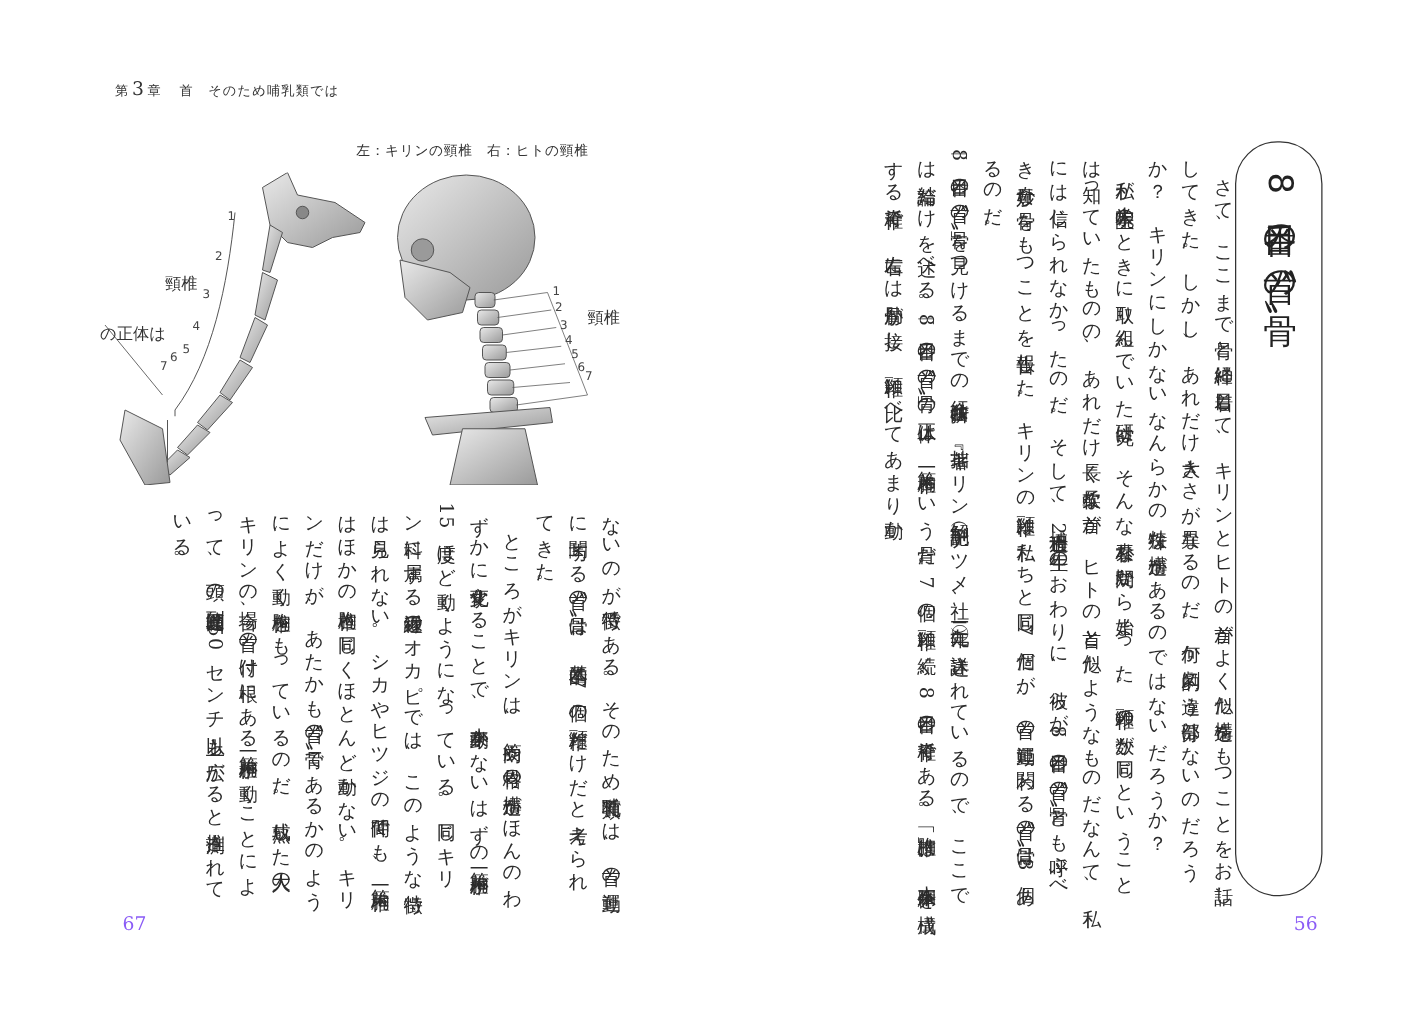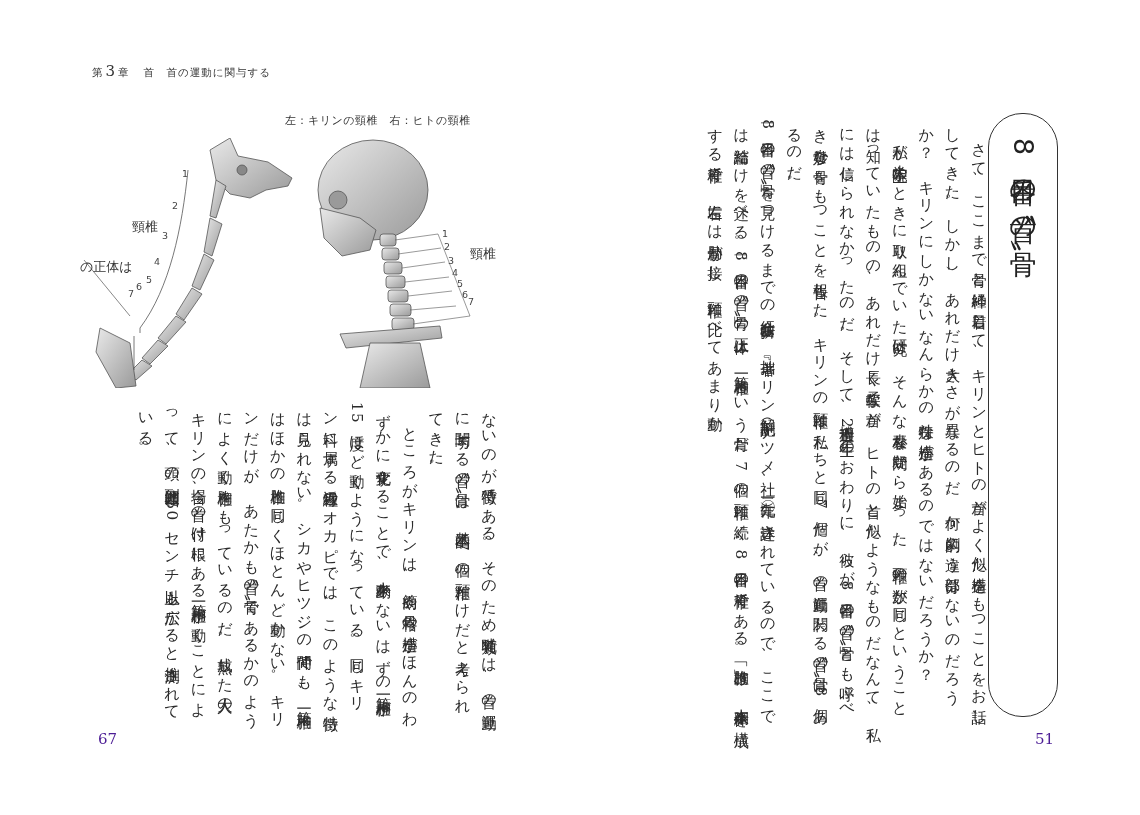--- a/index.html
+++ b/index.html
@@ -90,32 +90,32 @@
       writing-mode: vertical-rl;
       -webkit-writing-mode: vertical-rl;
       font-family: "DejaVu Sans", "Liberation Sans", sans-serif;
       font-size: 27px; letter-spacing: 2px;
       color: #222; margin: 0 auto; height: 560px;
       display: flex; justify-content: flex-start; align-items: center;
     }
 
     .folio {
       position: absolute; top: 730px;
-      font-family: "DejaVu Serif", serif; font-size: 15px; color: #4c1d95;
+      font-family: "DejaVu Serif", serif; font-size: 15px; color: #8b5cf6;
     }
     .folio-left { left: 98px; }
     .folio-right { left: 465px; }
   </style>
 </head>
 <body>
 
 <div class="page page-left">
 
   <div class="running-head">
-    <span>第</span><span class="ch-num">3</span><span>章</span><span class="gap"></span><span>首　首の運動に関与する</span>
+    <span>第</span><span class="ch-num">3</span><span>章</span><span class="gap"></span><span>首　そのため哺乳類では</span>
   </div>
 
   <div class="caption">左：キリンの頸椎　右：ヒトの頸椎</div>
 
   <div class="figure">
     <svg viewBox="0 0 440 250">
       <defs>
         <linearGradient id="bone" x1="0" y1="0" x2="1" y2="1">
           <stop offset="0" stop-color="#e9e9e9"></stop>
           <stop offset="1" stop-color="#9a9a9a"></stop>
@@ -205,14 +205,14 @@
   <div class="heading-box">
     <div class="heading-text">8番目の〝首の骨〟</div>
   </div>
 
   <div class="vbody right-body">
     <p class="indent">さて、ここまで骨と神経に着目して、キリンとヒトの首がよく似た構造をもつことをお話ししてきた。しかし、あれだけ大きさが異なるのだ。何か劇的に違う部分はないのだろうか？　キリンにしかないなんらかの特殊な構造があるのではないだろうか？</p>
     <p class="indent">私が大学院生のときに取り組んでいた研究は、そんな素朴な疑問から始まった。頸椎の数が同じということは知っていたものの、あれだけ長く柔軟な首が、ヒトの首と似たようなものだなんて、私には信じられなかったのだ。そして、博士過程2年生のおわりに、彼らが「8番目の〝首の骨〟」とも呼ぶべき奇妙な骨をもつことを報告した。キリンの頸椎は私たちと同じ7個だが、首の運動に関わる〝首の骨〟は8個あるのだ。</p>
     <p>「8番目の〝首の骨〟」を見つけるまでの紆余曲折は、拙著『キリン解剖記』（ナツメ社、二〇一九年）に詳述されているので、ここでは結論だけを述べる。「8番目の〝首の骨〟」の正体は、第一胸椎という骨だ。7個の頸椎に続く、8番目の脊椎である。「胸椎」は、本来胴体を構成する脊椎で、左右には肋骨が接し、頸椎に比べてあまり動か</p>
   </div>
 
-  <div class="folio folio-right">51</div>
+  <div class="folio folio-right">56</div>
 </div>
 
 </body></html>

